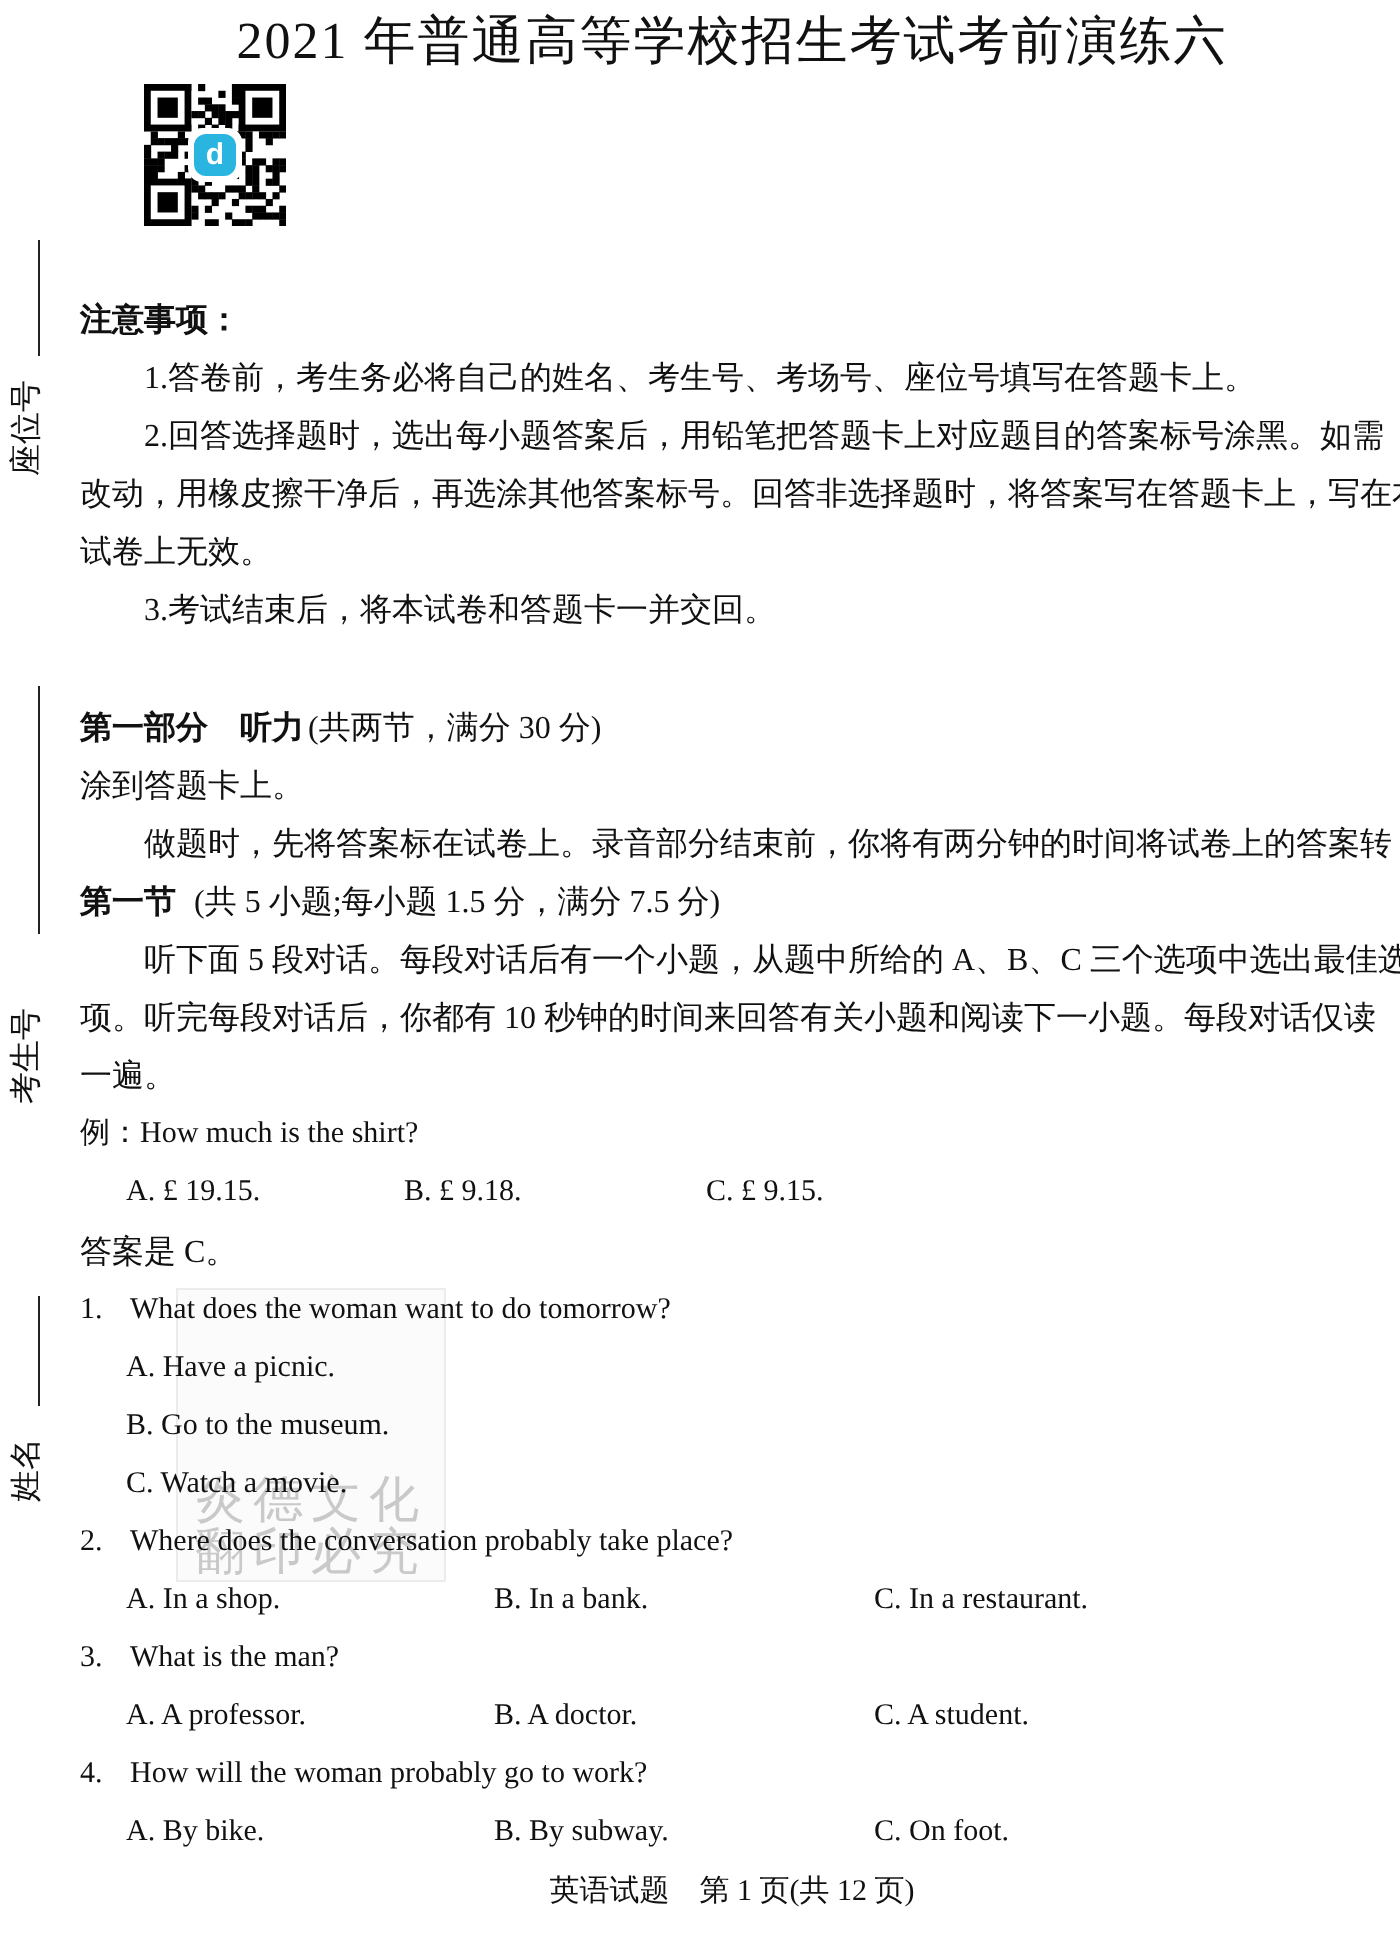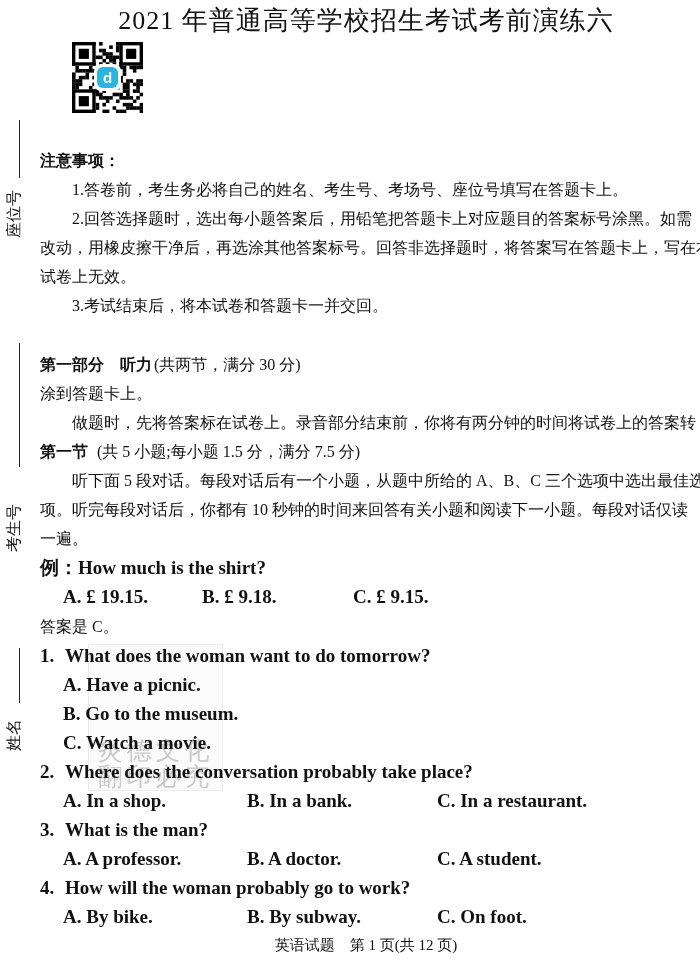--- a/index.html
+++ b/index.html
@@ -29,21 +29,21 @@
              display:flex;flex-direction:column;justify-content:flex-end;align-items:center;}
   .watermark div{color:#c9c9c9;font-size:25px;letter-spacing:4px;line-height:26px;white-space:nowrap;}
 
   
   .content{position:absolute;left:40px;top:146px;width:652px;z-index:2;font-size:16px;}
   .line{height:29.1px;line-height:29.1px;white-space:nowrap;position:relative;}
   .ind{text-indent:32px;}
   .hei{font-family:"Liberation Sans","DejaVu Sans",sans-serif;font-weight:bold;}
   .kai{margin-left:2px;}
   .sp{margin-left:9px;text-align:center;}
-  .en{font-size:19px;font-weight:bold;}
+  .en{font-size:15px;}
   .qnum{display:inline-block;width:25px;}
   .opt1{padding-left:23px;}
   .optrow span{position:absolute;top:0;}
   .optrow .c1{left:23px;}
   .optrow.exrow .c2{left:162px;}
   .optrow.exrow .c3{left:313px;}
   .optrow.qrow .c2{left:207px;}
   .optrow.qrow .c3{left:397px;}
 
   

